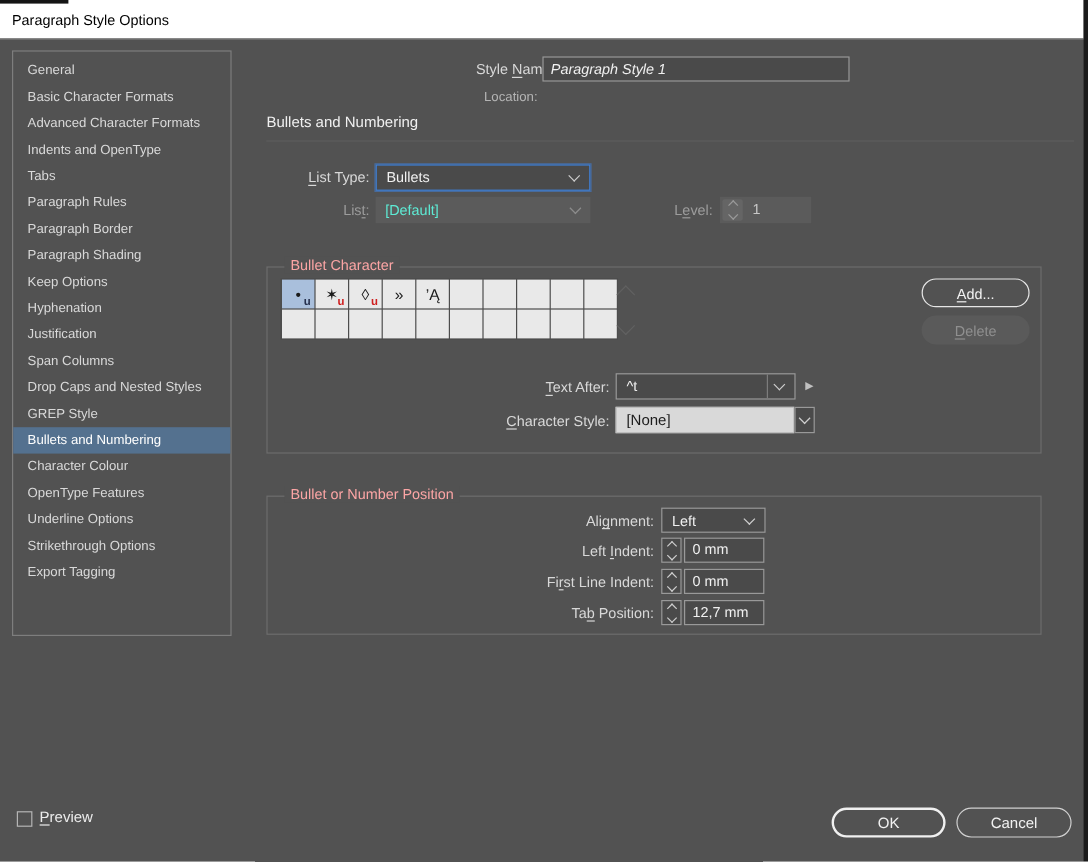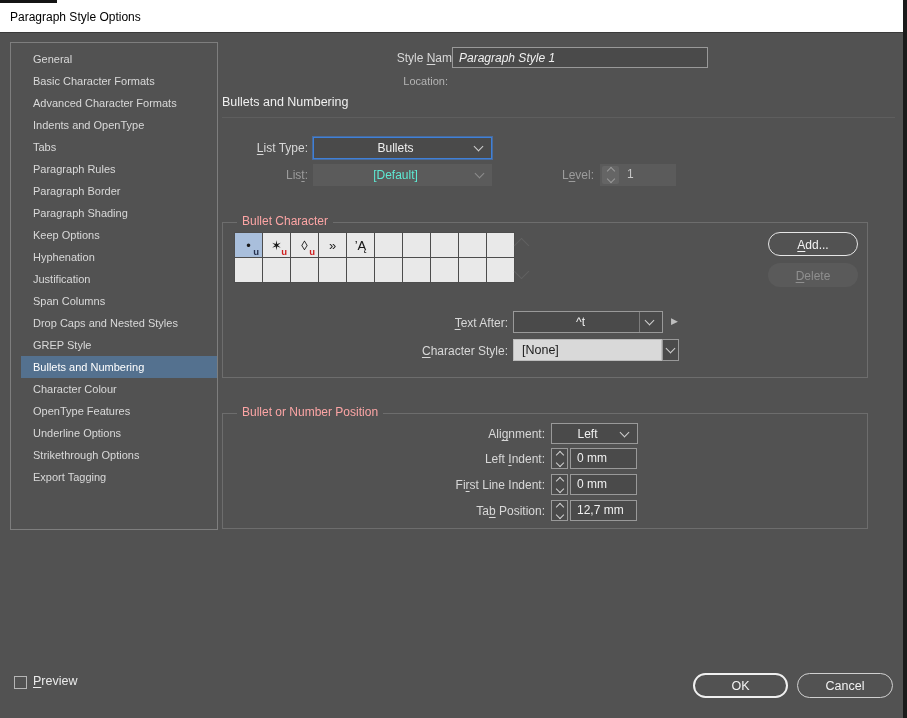--- a/index.html
+++ b/index.html
@@ -8,34 +8,34 @@
     background:var(--bg,#525252);
     font-family:"Liberation Sans",sans-serif;
     -webkit-font-smoothing:antialiased;
   }
   
   .titlebar{position:absolute;left:0;top:0;width:903px;height:32px;background:var(--tbg,#ffffff);border-bottom:1px solid #3a3a3a;}
   .titlebar-notch{position:absolute;left:0;top:0;width:57px;height:3px;background:#141414;}
   .win-title{position:absolute;left:10px;top:3px;height:29px;line-height:29px;font-size:12px;color:#000;}
   .right-edge{position:absolute;left:903px;top:0;width:4px;height:718px;background:#1b1b1b;}
   
-  .sidebar{position:absolute;left:10px;top:42px;width:208px;height:488px;border:1px solid #7e7e7e;
-           margin:0;padding:5px 0 0 10px;list-style:none;box-sizing:border-box;background:var(--bg,#525252);}
+  .sidebar{position:absolute;left:10px;top:42px;width:183px;height:488px;border:1px solid #7e7e7e;
+           margin:0;padding:5px 0 0 0;list-style:none;box-sizing:border-box;background:var(--bg,#525252);}
   .sb-item{height:22px;line-height:22px;padding-left:12px;font-size:11px;color:#d9d9d9;white-space:nowrap;cursor:default;}
   .sb-item.selected{background:var(--sel,#54718f);color:#ffffff;}
   
   .lbl{position:absolute;text-align:right;font-size:12px;color:#d8d8d8;height:17px;line-height:17px;white-space:nowrap;}
   .lbl.dis{color:#9c9c9c;}
   .mn{text-decoration:underline;text-underline-offset:2px;}
   
   .field{position:absolute;box-sizing:border-box;background:var(--fbg,#4a4a4a);border:1px solid var(--fbd,#999);
          color:#f0f0f0;font-size:12px;}
   .txt-input{padding:0 6px;font-family:"Liberation Sans",sans-serif;outline:none;font-style:italic;}
   .combo{display:flex;align-items:center;padding-left:8px;cursor:default;}
-  .combo .val{flex:1;white-space:nowrap;overflow:hidden;text-align:center;}
+  .combo .val{flex:1;white-space:nowrap;overflow:hidden;}
   .combo.focused{border:1px solid var(--foc,#3f80d8);box-shadow:0 0 0 1px rgba(63,128,216,.55);}
   .combo.disabled{background:#5b5b5b;border:none;color:#5eead4;}
   .chev{width:6px;height:6px;border-right:1.6px solid #cfcfcf;border-bottom:1.6px solid #cfcfcf;
         transform:rotate(45deg);display:inline-block;flex:none;margin:-3px 9px 0 6px;}
   .combo.disabled .chev{border-color:#8d8d8d;}
   .arrow-sep{width:1px;align-self:stretch;background:#7c7c7c;flex:none;}
   
   .spin{position:absolute;display:flex;}
   .spin-btns{width:17px;height:21px;box-sizing:border-box;background:var(--fbg,#4a4a4a);border:1px solid var(--fbd,#999);
              display:flex;flex-direction:column;align-items:center;justify-content:center;gap:2px;margin-right:2px;}

